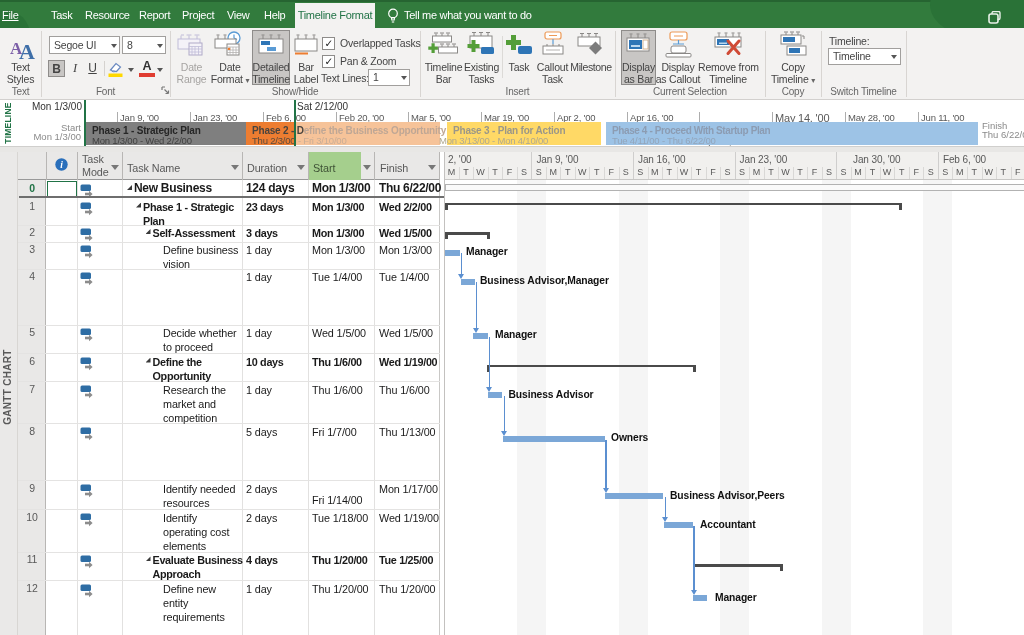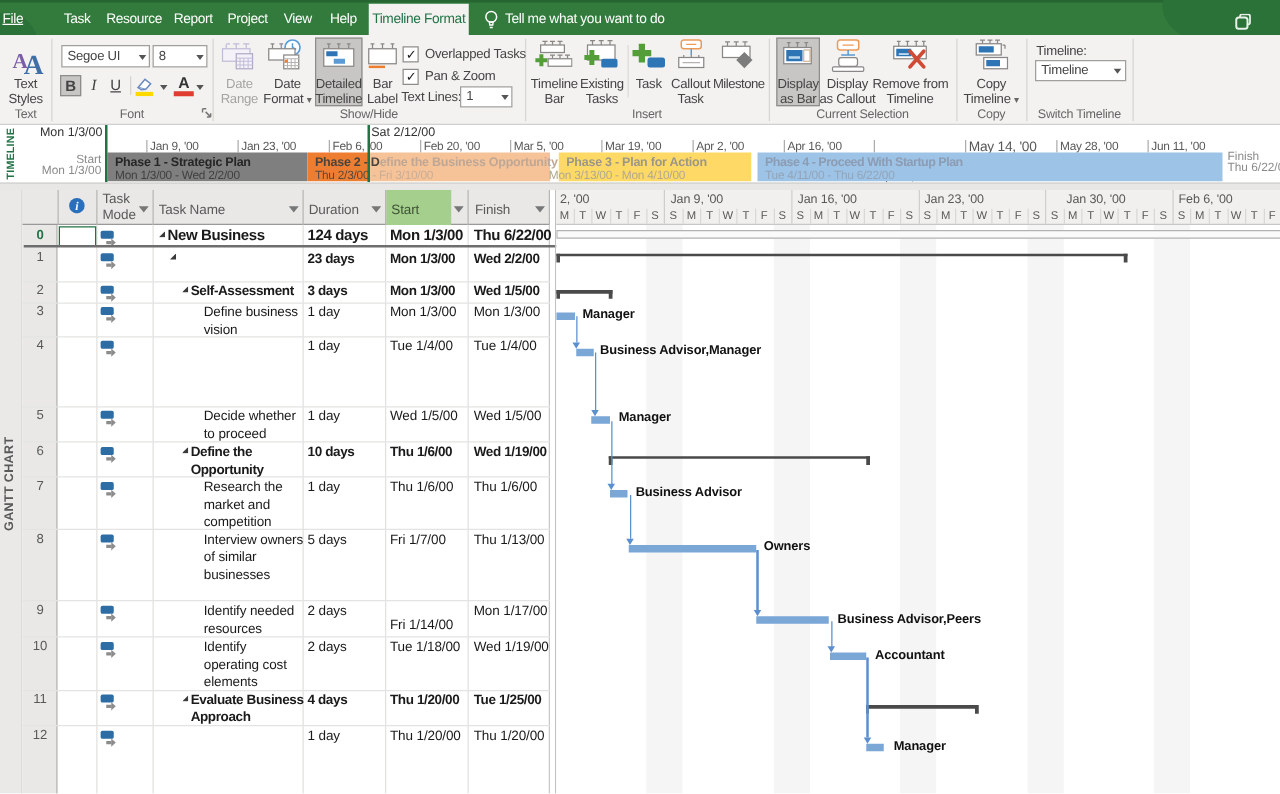--- a/index.html
+++ b/index.html
@@ -357,20 +357,21 @@
       <div class="cell b" style="left:294px;top:1px;font-size:12px;">Mon 1/3/00</div>
       <div class="cell b" style="left:361px;top:1px;font-size:12px;">Thu 6/22/00</div>
 
       <div class="rnum" style="top:19.5px;">1</div>
       <svg class="tmode" style="top:21.5px;" width="15" height="14" viewBox="0 0 15 14">
           <rect x="0.5" y="0.5" width="10.5" height="6.5" rx="1.5" fill="#2e6da4"></rect>
           <path d="M5 10 H9.2" stroke="#8c8c8c" stroke-width="2.6"></path>
           <path d="M9 6.7 L12.6 10 L9 13.3 Z" fill="#8c8c8c"></path>
         </svg>
       <div class="tri" style="left:118px;top:22.5px;"></div>
+      <div class="cell b" style="left:125px;top:19.5px;width:99px;">Phase 1 - Strategic<br>Plan</div>
       <div class="cell b" style="left:228px;top:19.5px;">23 days</div>
       <div class="cell b" style="left:294px;top:19.5px;">Mon 1/3/00</div>
       <div class="cell b" style="left:361px;top:19.5px;">Wed 2/2/00</div>
 
       <div class="rnum" style="top:46.1px;">2</div>
       <svg class="tmode" style="top:48.1px;" width="15" height="14" viewBox="0 0 15 14">
           <rect x="0.5" y="0.5" width="10.5" height="6.5" rx="1.5" fill="#2e6da4"></rect>
           <path d="M5 10 H9.2" stroke="#8c8c8c" stroke-width="2.6"></path>
           <path d="M9 6.7 L12.6 10 L9 13.3 Z" fill="#8c8c8c"></path>
         </svg>
@@ -434,21 +435,20 @@
       <div class="cell" style="left:228px;top:202.9px;">1 day</div>
       <div class="cell" style="left:294px;top:202.9px;">Thu 1/6/00</div>
       <div class="cell" style="left:361px;top:202.9px;">Thu 1/6/00</div>
 
       <div class="rnum" style="top:244.5px;">8</div>
       <svg class="tmode" style="top:246.5px;" width="15" height="14" viewBox="0 0 15 14">
           <rect x="0.5" y="0.5" width="10.5" height="6.5" rx="1.5" fill="#2e6da4"></rect>
           <path d="M5 10 H9.2" stroke="#8c8c8c" stroke-width="2.6"></path>
           <path d="M9 6.7 L12.6 10 L9 13.3 Z" fill="#8c8c8c"></path>
         </svg>
-      <div class="cell" style="left:145px;top:244.5px;width:79px;">Interview owners<br>of similar<br>businesses</div>
       <div class="cell" style="left:228px;top:244.5px;">5 days</div>
       <div class="cell" style="left:294px;top:244.5px;">Fri 1/7/00</div>
       <div class="cell" style="left:361px;top:244.5px;">Thu 1/13/00</div>
 
       <div class="rnum" style="top:301.9px;">9</div>
       <svg class="tmode" style="top:303.9px;" width="15" height="14" viewBox="0 0 15 14">
           <rect x="0.5" y="0.5" width="10.5" height="6.5" rx="1.5" fill="#2e6da4"></rect>
           <path d="M5 10 H9.2" stroke="#8c8c8c" stroke-width="2.6"></path>
           <path d="M9 6.7 L12.6 10 L9 13.3 Z" fill="#8c8c8c"></path>
         </svg>
@@ -479,20 +479,21 @@
       <div class="cell b" style="left:228px;top:373.4px;">4 days</div>
       <div class="cell b" style="left:294px;top:373.4px;">Thu 1/20/00</div>
       <div class="cell b" style="left:361px;top:373.4px;">Tue 1/25/00</div>
 
       <div class="rnum" style="top:401.5px;">12</div>
       <svg class="tmode" style="top:403.5px;" width="15" height="14" viewBox="0 0 15 14">
           <rect x="0.5" y="0.5" width="10.5" height="6.5" rx="1.5" fill="#2e6da4"></rect>
           <path d="M5 10 H9.2" stroke="#8c8c8c" stroke-width="2.6"></path>
           <path d="M9 6.7 L12.6 10 L9 13.3 Z" fill="#8c8c8c"></path>
         </svg>
+      <div class="cell" style="left:145px;top:401.5px;width:79px;">Define new<br>entity<br>requirements</div>
       <div class="cell" style="left:228px;top:401.5px;">1 day</div>
       <div class="cell" style="left:294px;top:401.5px;">Thu 1/20/00</div>
       <div class="cell" style="left:361px;top:401.5px;">Thu 1/20/00</div>
       <div class="abs" style="left:28.5px;top:0.5px;width:30px;height:16px;border:1.5px solid #217346;"></div>
     </div>
     <div class="abs" style="left:19px;top:44.2px;width:1005px;height:1.5px;background:#6e6e6e;"></div>
 
     <div class="abs" style="left:444px;top:0;width:1px;height:483px;background:#c3c1bf;"></div>
 
     <div class="abs" id="tscale" style="left:445px;top:0;width:579px;height:28px;background:#f1f0ee;border-bottom:1px solid #c8c7c5;color:#595959;overflow:hidden;">

